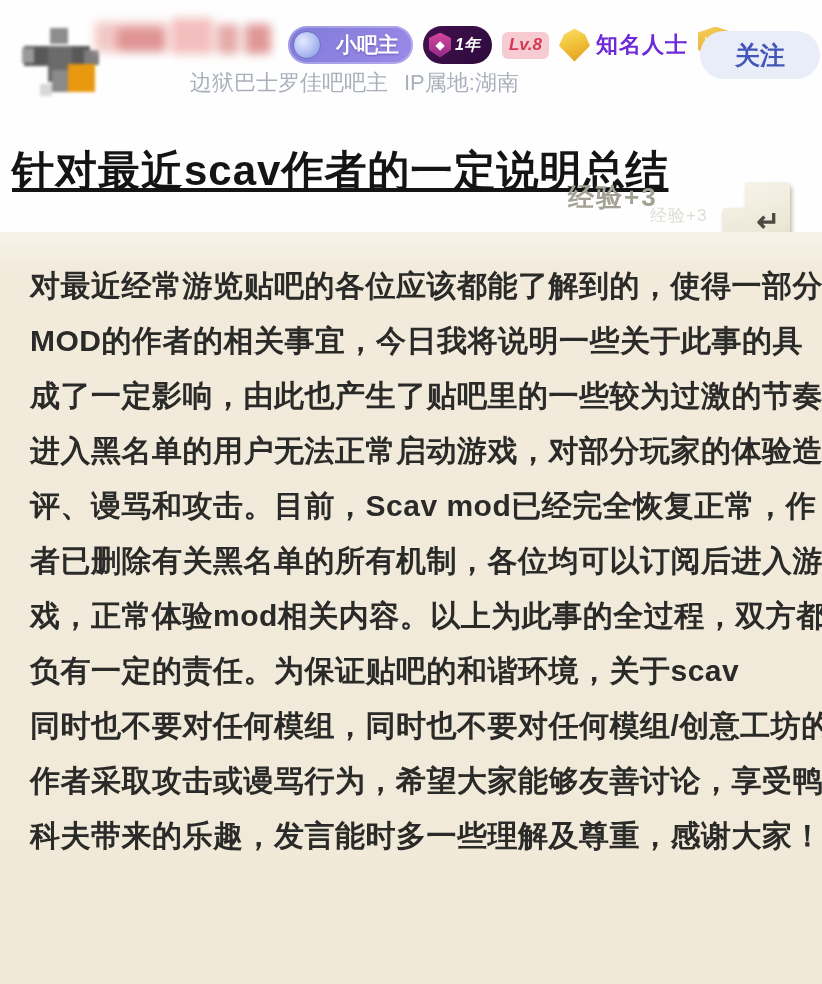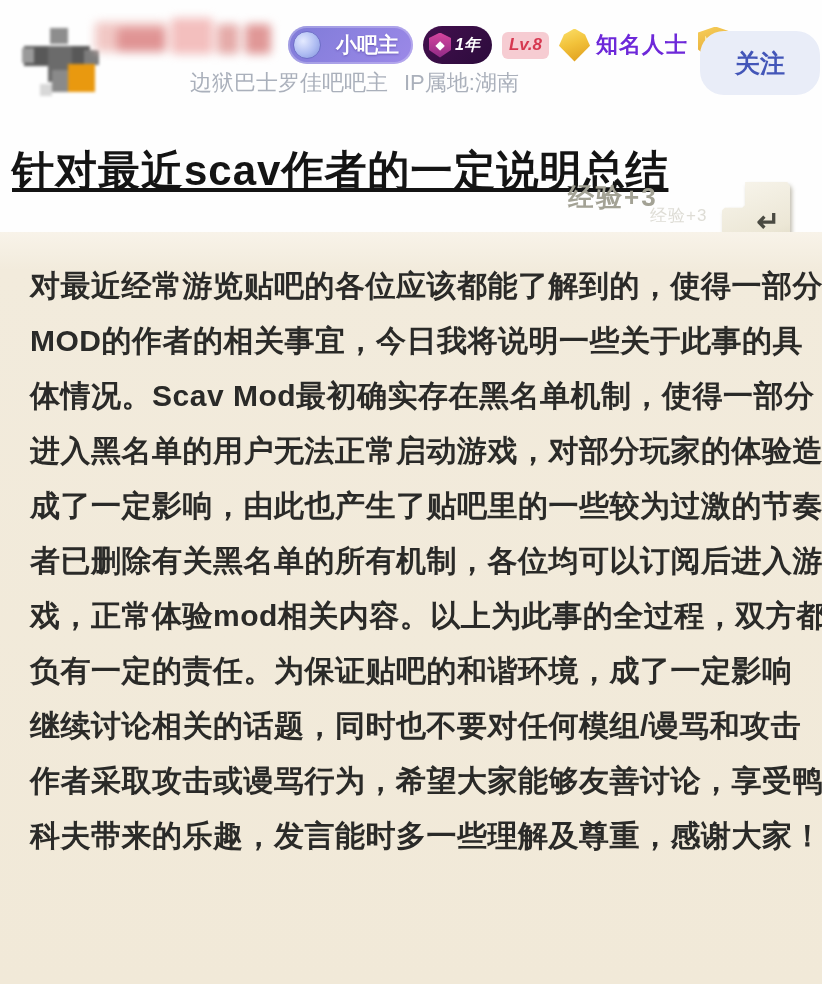--- a/index.html
+++ b/index.html
@@ -42,21 +42,21 @@
   .badge-level .lbl{color:#d63850;font-size:17px;font-weight:700;font-style:italic;text-align:right;}
   .badge-famous{display:flex;align-items:center;gap:6px;cursor:pointer;}
   .famous-diamond{width:31px;height:33px;background:linear-gradient(160deg,#fbe06a 0%,#f2c23a 45%,#dd9a1b 100%);
     clip-path:polygon(50% 0,84% 18%,100% 52%,50% 100%,0 52%,16% 18%);}
   .badge-famous .lbl{color:#6d28d9;font-size:22px;font-weight:700;letter-spacing:1px;}
   .gold-emblem{width:35px;height:37px;background:linear-gradient(160deg,#f6cf5b,#e09a25);
     clip-path:polygon(50% 0,100% 16%,100% 62%,50% 100%,0 62%,0 16%);position:relative;cursor:pointer;}
   .gold-emblem i{position:absolute;left:7px;top:9px;width:21px;height:15px;background:#fbeaa8;
     clip-path:polygon(0 0,50% 100%,100% 0,100% 35%,50% 100%,0 35%);}
 
-  .follow-btn{position:absolute;left:700px;top:31px;width:120px;height:64px;border-radius:24px;border:none;
+  .follow-btn{position:absolute;left:700px;top:31px;width:120px;height:48px;border-radius:24px;border:none;
     background:#e9edf8;color:#4356b8;font-size:25px;font-weight:700;font-family:"Liberation Sans",sans-serif;
     display:flex;align-items:center;justify-content:center;cursor:pointer;}
 
   .sub-line{position:absolute;left:190px;top:68px;display:flex;gap:16px;color:#aab0bb;font-size:22px;justify-content:flex-end;}
 
   
   .post-title{position:absolute;left:12px;top:118px;width:790px;color:#141414;font-size:42px;font-weight:700;
     letter-spacing:1px;line-height:1.2;text-decoration:underline;}
 
   
@@ -134,24 +134,24 @@
   <div class="exp-label">经验+3</div>
   <div class="exp-ghost">经验+3</div>
   <div class="enter-key">
     <div class="keycap"></div>
     <span class="return-glyph">↵</span>
   </div>
 
   <div class="post-body">
     <div class="body-line">对最近经常游览贴吧的各位应该都能了解到的，使得一部分</div>
     <div class="body-line">MOD的作者的相关事宜，今日我将说明一些关于此事的具</div>
-    <div class="body-line">体情况。Scav Mod最初确实存在黑名单机制，使得一部分</div>
+    <div class="body-line">成了一定影响，由此也产生了贴吧里的一些较为过激的节奏</div>
     <div class="body-line">进入黑名单的用户无法正常启动游戏，对部分玩家的体验造</div>
-    <div class="body-line">成了一定影响，由此也产生了贴吧里的一些较为过激的节奏</div>
+    <div class="body-line">评、谩骂和攻击。目前，Scav mod已经完全恢复正常，作</div>
     <div class="body-line">者已删除有关黑名单的所有机制，各位均可以订阅后进入游</div>
     <div class="body-line">戏，正常体验mod相关内容。以上为此事的全过程，双方都</div>
-    <div class="body-line">负有一定的责任。为保证贴吧的和谐环境，成了一定影响</div>
-    <div class="body-line">继续讨论相关的话题，同时也不要对任何模组/谩骂和攻击</div>
+    <div class="body-line">负有一定的责任。为保证贴吧的和谐环境，关于scav</div>
+    <div class="body-line">同时也不要对任何模组，同时也不要对任何模组/创意工坊的</div>
     <div class="body-line">作者采取攻击或谩骂行为，希望大家能够友善讨论，享受鸭</div>
     <div class="body-line">科夫带来的乐趣，发言能时多一些理解及尊重，感谢大家！</div>
   </div>
 
 </div>
 
 </body></html>

